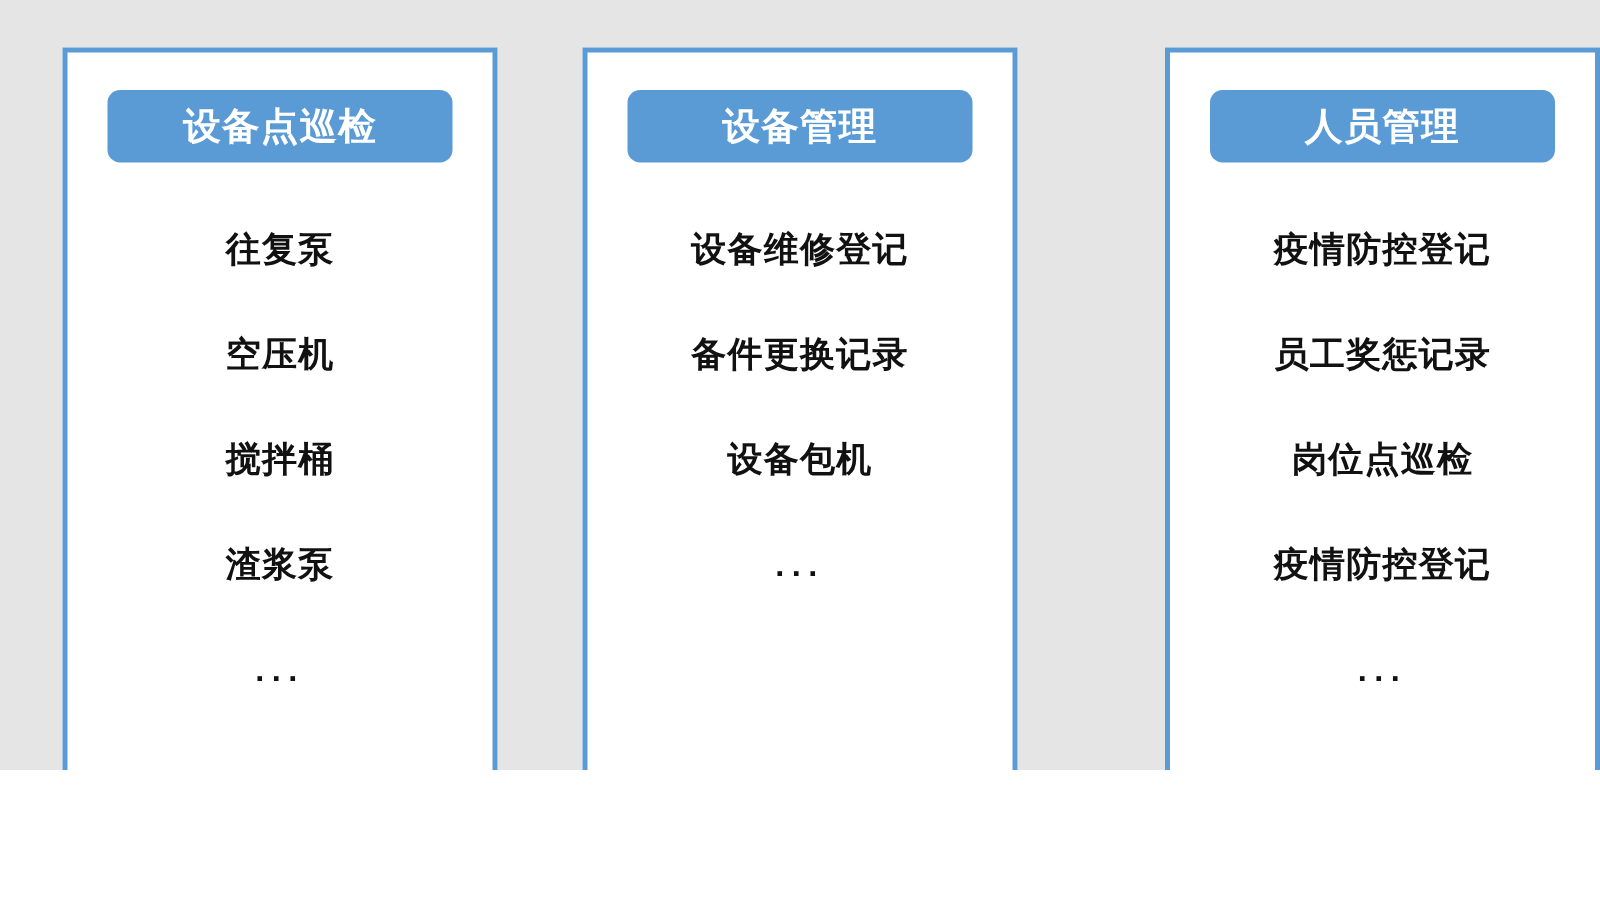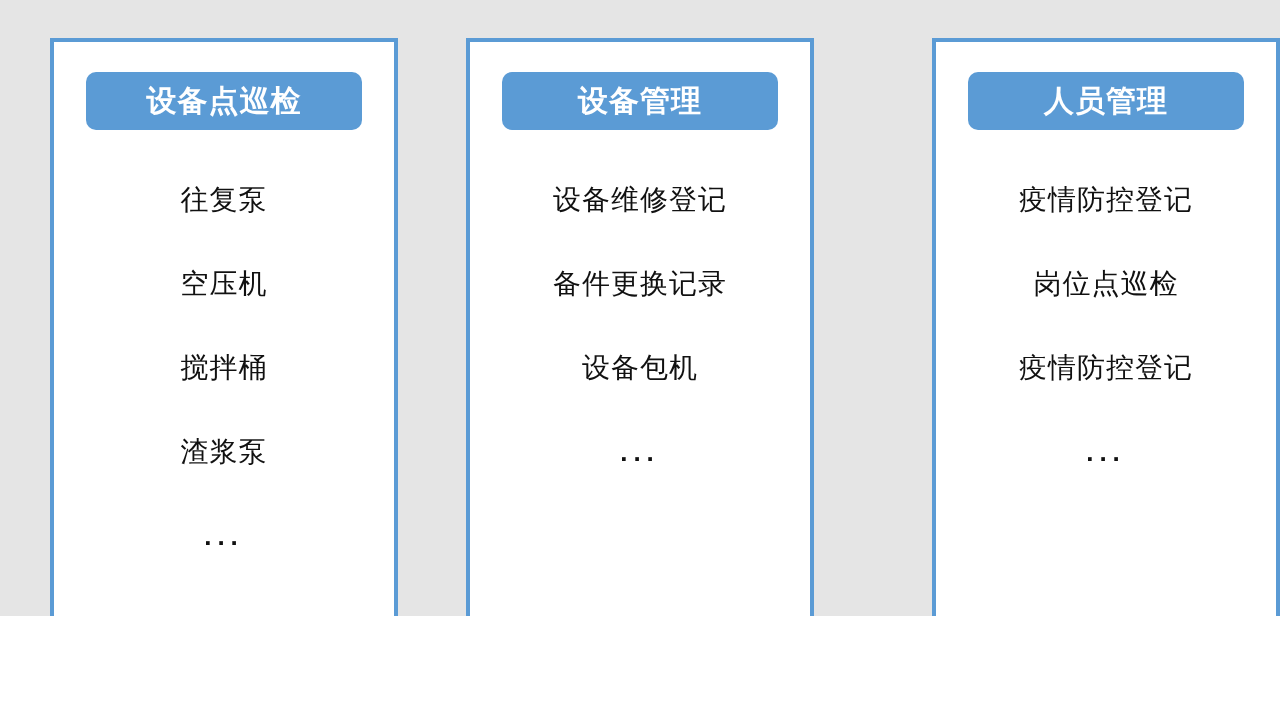--- a/index.html
+++ b/index.html
@@ -45,20 +45,21 @@
     margin-top: 28px;
   }
   .panel-item {
     height: 84px;
     display: flex;
     align-items: center;
     justify-content: center;
     font-size: 28px;
     color: #111111;
     letter-spacing: 1px;
+    font-weight: bold;
   }
   .panel-item.ellipsis {
     font-weight: bold;
     letter-spacing: 6px;
     font-size: 26px;
     padding-bottom: 10px;
   }
 </style>
 </head>
 <body>
@@ -83,19 +84,20 @@
         <div class="panel-item">备件更换记录</div>
         <div class="panel-item">设备包机</div>
         <div class="panel-item ellipsis">...</div>
       </div>
   </div>
 
   <div class="panel p2">
     <div class="panel-header">人员管理</div>
     <div class="panel-items">
         <div class="panel-item">疫情防控登记</div>
+        <div class="panel-item">员工奖惩记录</div>
         <div class="panel-item">岗位点巡检</div>
         <div class="panel-item">疫情防控登记</div>
         <div class="panel-item ellipsis">...</div>
       </div>
   </div>
 
 </div>
 
 </body></html>

